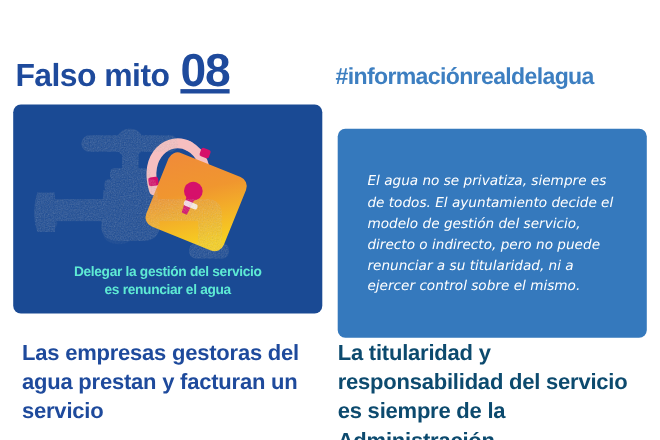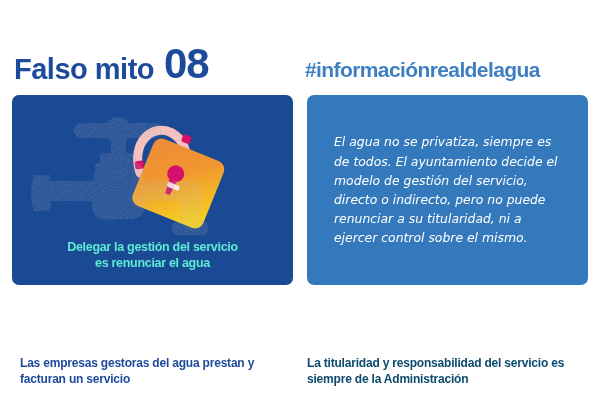--- a/index.html
+++ b/index.html
@@ -31,20 +31,21 @@
     align-items:flex-end;
     gap:10px;
   }
   .myth-title-word { font-size:29px; }
   .myth-number {
     font-size:42px;
     font-weight:bold;
     letter-spacing:-1px;
     position:relative;
     top:1px;
+    text-decoration:underline;
   }
 
   .hashtag {
     position:absolute;
     left:305px; top:58px;
     font-size:21px;
     font-weight:bold;
     letter-spacing:-0.6px;
     color:#3d7fc1;
     white-space:nowrap;
@@ -61,20 +62,21 @@
     left:12px; width:281px;
     background:#1a4a94;
     overflow:hidden;
   }
   .card-right {
     left:307px; width:281px;
     background:#3579bd;
     display:flex;
     align-items:center;
     justify-content:center;
+    margin-top:22px;
   }
 
   
   .illustration {
     position:absolute;
     left:0; top:6px;
     width:281px; height:140px;
   }
 
   
@@ -98,25 +100,24 @@
     font-size:12.4px;
     line-height:1.55;
     text-align:left;
     padding:0 27px;
   }
 
   
   .footer-text {
     position:absolute;
     top:308px;
-    font-size:12px;
+    font-size:20px;
     font-weight:bold;
     line-height:1.33;
     letter-spacing:-0.2px;
-    margin-top:48px;
   }
   .footer-left  { left:20px;  width:278px; color:#1e4a9c; }
   .footer-right { left:307px; width:285px; color:#0c4a6e; }
 </style>
 </head>
 <body>
 
 <div class="poster">
 
   <div class="myth-title">

